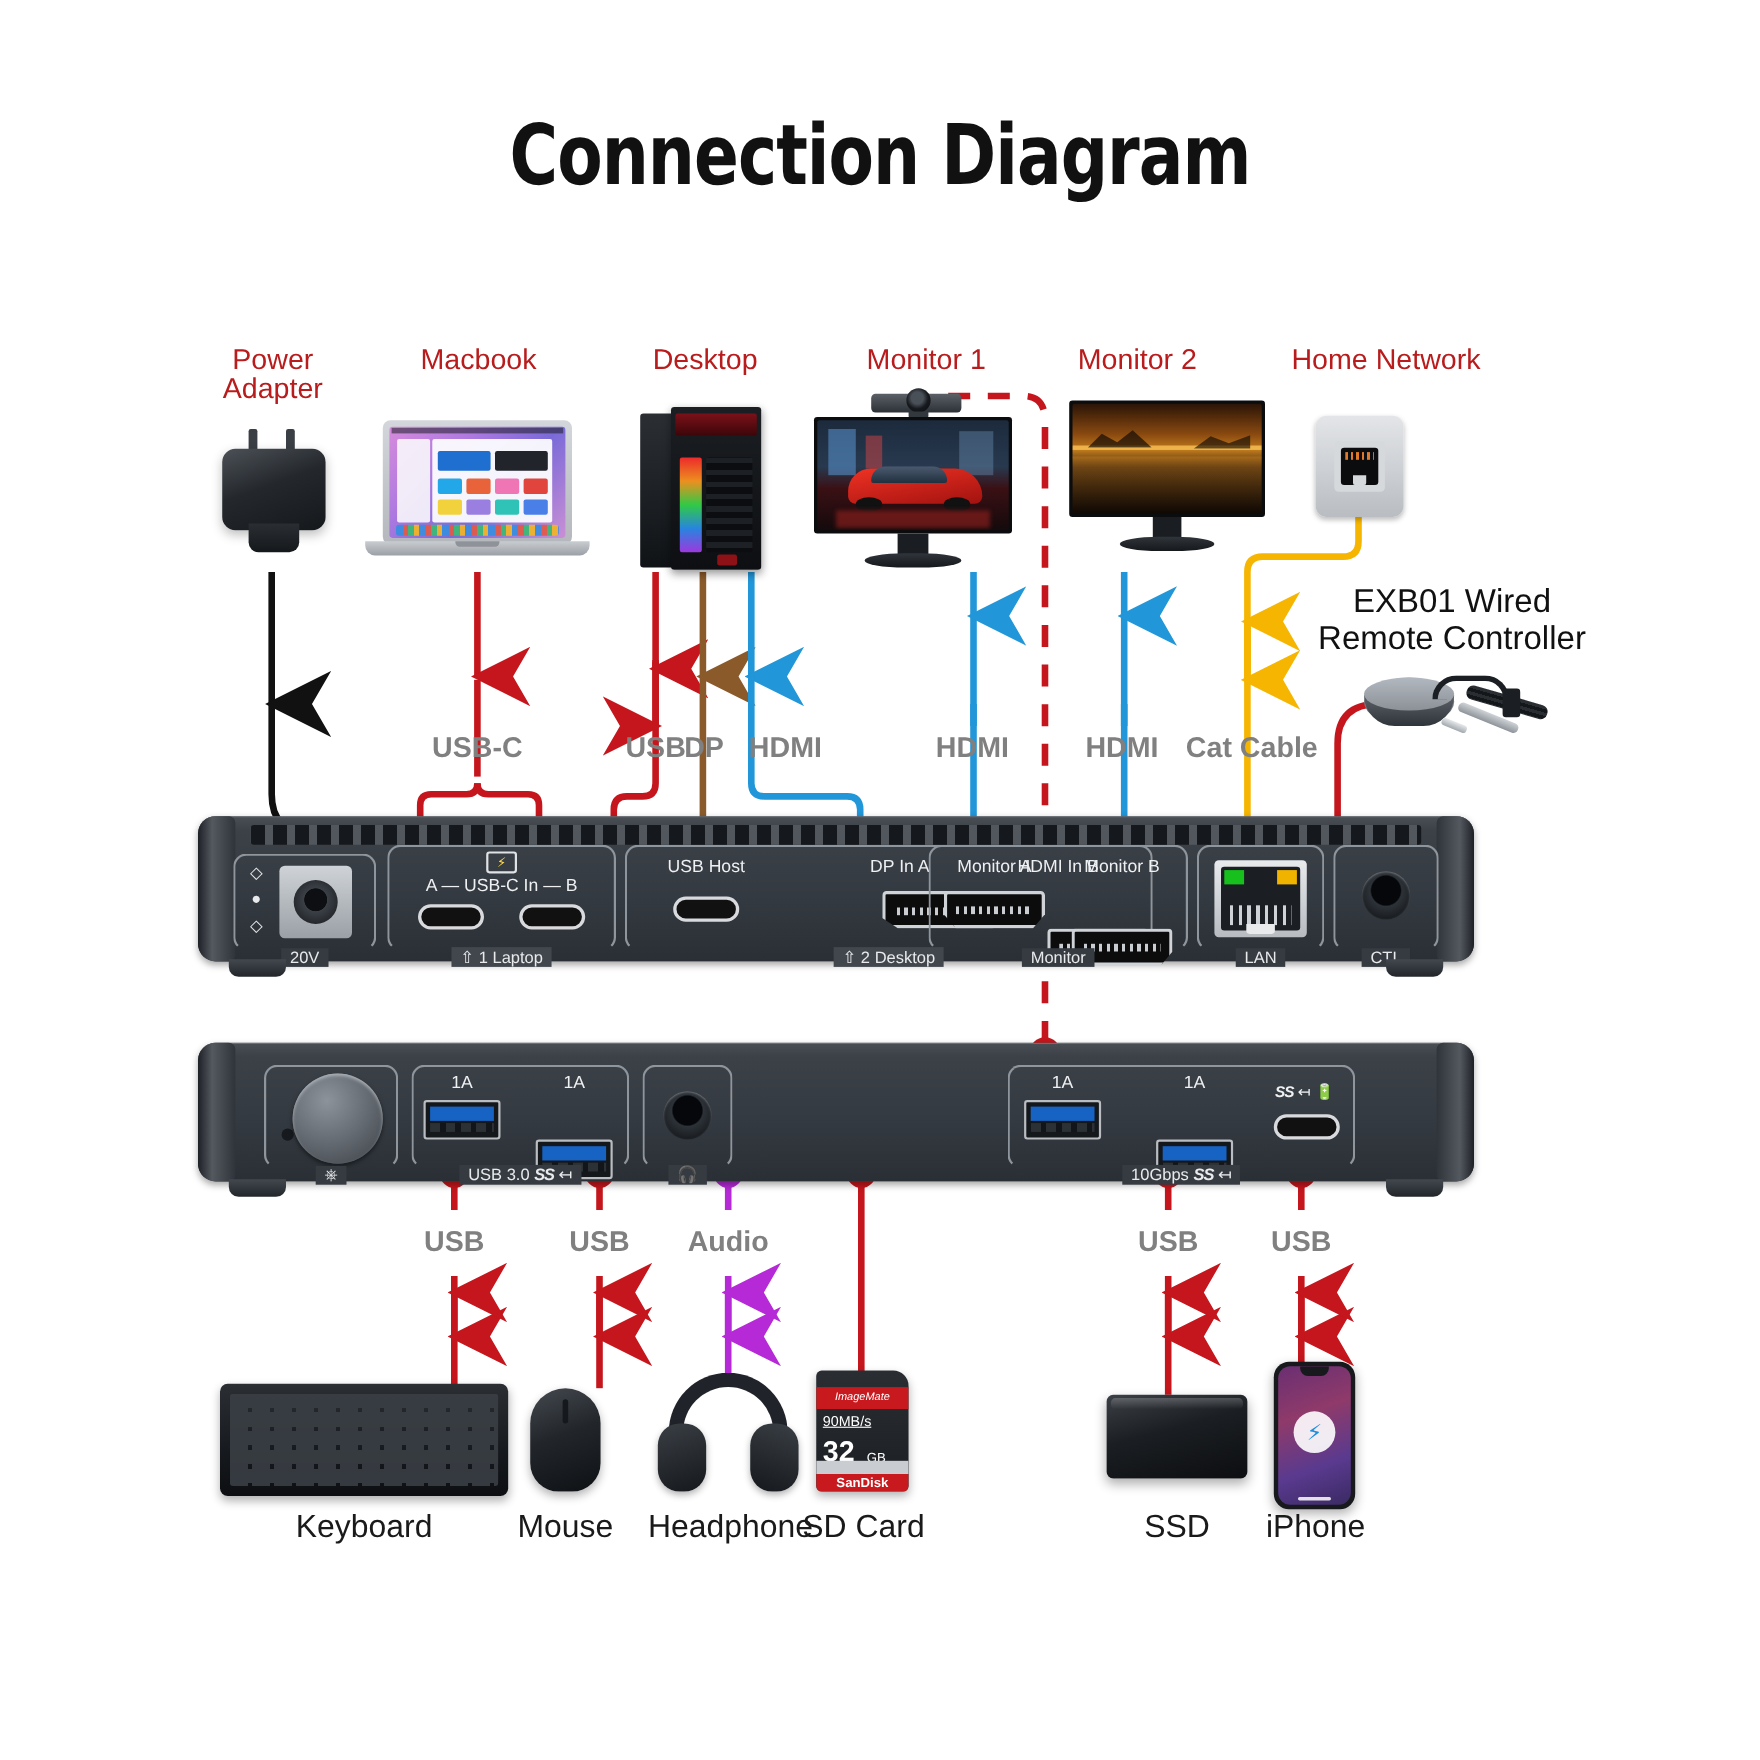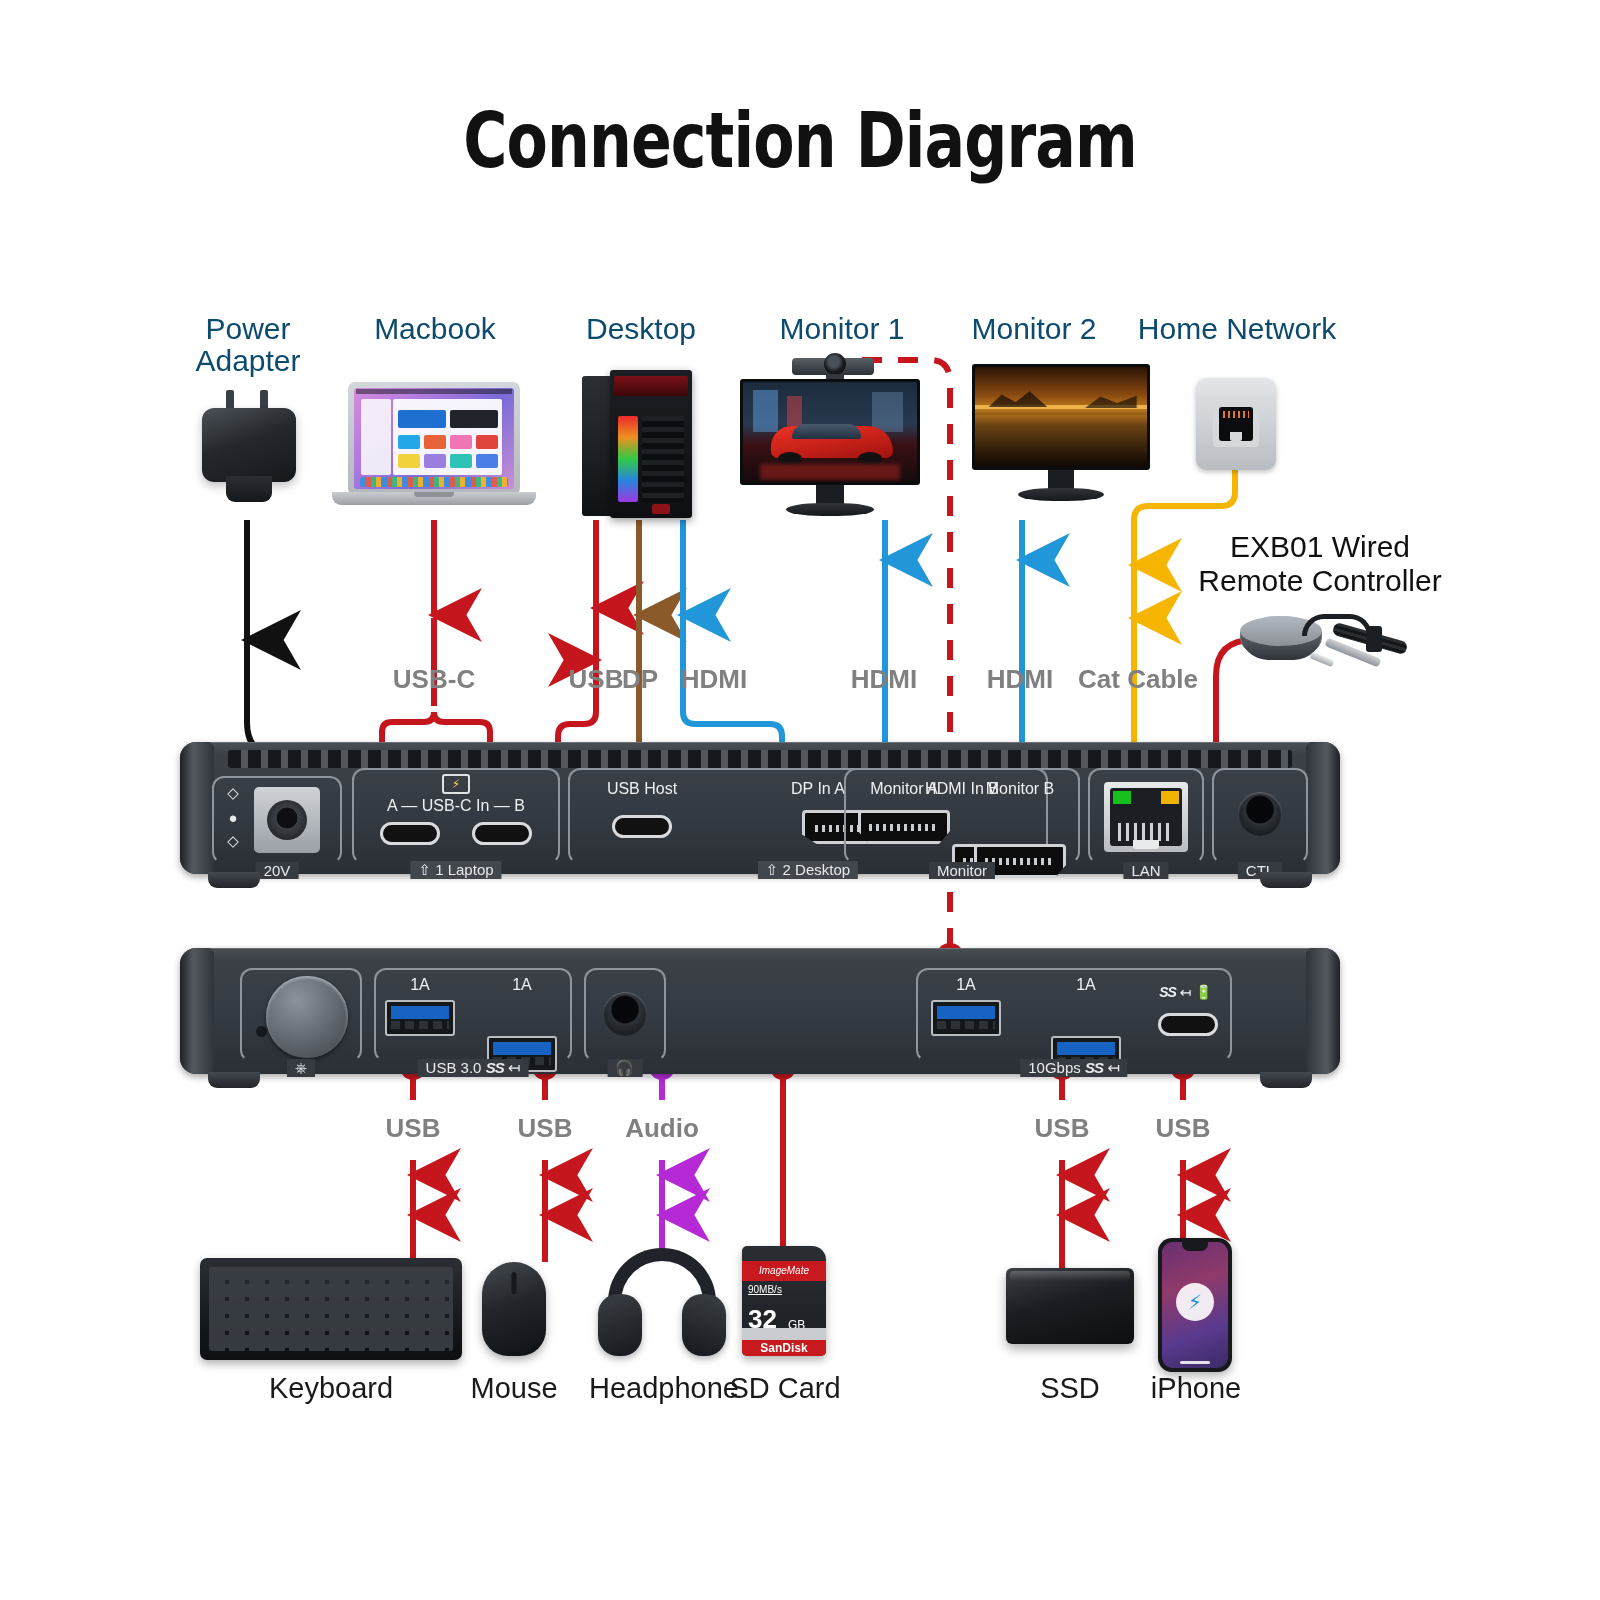--- a/index.html
+++ b/index.html
@@ -8,21 +8,21 @@
   .stage{position:absolute;inset:0;}
   .abs{position:absolute;}
 
   
   #title{top:96px;left:0;width:1600px;text-align:center;
          font-size:76px;font-weight:bold;color:#111;letter-spacing:-1px;
          font-family:"DejaVu Sans Condensed","Liberation Sans",sans-serif;
          transform:scaleX(.88);transform-origin:50% 50%;}
 
   
-  .devlabel{font-size:30px;color:#0c4a6e;text-align:center;line-height:1.05;}
+  .devlabel{font-size:26px;color:#b91c1c;text-align:center;line-height:1.05;}
   .cablelabel{font-size:26px;color:#808080;text-align:center;white-space:nowrap;font-weight:bold;}
   .botlabel{font-size:29px;color:#1a1a1a;text-align:center;white-space:nowrap;}
   .remlabel{font-size:30px;color:#111;text-align:center;line-height:1.12;}
 
   
   svg.wires{position:absolute;left:0;top:0;width:1600px;height:1600px;overflow:visible;}
 
   
   .dock{position:absolute;border-radius:14px;}
   .dock-body{
@@ -247,21 +247,21 @@
   </svg>
 
   <div class="abs devlabel" style="left:150px;top:313px;width:196px;">
     <div>Power</div>
     <div>Adapter</div>
   </div>
   <div class="abs devlabel" style="left:330px;top:313px;width:210px;">Macbook</div>
   <div class="abs devlabel" style="left:548px;top:313px;width:186px;">Desktop</div>
   <div class="abs devlabel" style="left:742px;top:313px;width:200px;">Monitor 1</div>
   <div class="abs devlabel" style="left:938px;top:313px;width:192px;">Monitor 2</div>
-  <div class="abs devlabel" style="left:1128px;top:313px;width:218px;">Home Network</div>
+  <div class="abs devlabel" style="left:1128px;top:313px;width:218px;text-align:right;">Home Network</div>
 
   <div class="abs" style="left:196px;top:390px;width:104px;height:120px;">
     <div class="abs" style="left:16px;top:0;width:74px;height:22px;">
       <div class="abs" style="left:14px;top:0;width:8px;height:20px;background:#3a3f45;border-radius:2px;"></div>
       <div class="abs" style="left:48px;top:0;width:8px;height:20px;background:#3a3f45;border-radius:2px;"></div>
     </div>
     <div class="abs shadow-sm" style="left:6px;top:18px;width:94px;height:74px;border-radius:12px;
          background:linear-gradient(160deg,#4c5157 0%,#24282d 45%,#15181b 100%);"></div>
     <div class="abs" style="left:30px;top:86px;width:46px;height:26px;border-radius:0 0 9px 9px;
          background:linear-gradient(180deg,#2a2e33,#15181b);"></div>
@@ -576,21 +576,21 @@
          background:linear-gradient(200deg,#3a3f45,#15181c);box-shadow:0 3px 7px rgba(0,0,0,.3);"></div>
   </div>
   <div class="abs botlabel" style="left:568px;top:1372px;width:192px;">Headphone</div>
 
   <div class="abs" style="left:742px;top:1246px;width:84px;height:110px;border-radius:5px 14px 5px 5px;
        background:linear-gradient(180deg,#2a2e33 0%,#1b1e22 100%);overflow:hidden;
        box-shadow:0 4px 9px rgba(0,0,0,.3);">
     <div class="abs" style="left:0;top:15px;right:0;height:20px;background:#c8191f;"></div>
     <div class="abs" style="left:0;top:17px;right:0;height:16px;color:#fff;font-size:10px;
          text-align:center;line-height:16px;font-style:italic;">ImageMate</div>
-    <div class="abs" style="left:6px;top:38px;color:#fff;font-size:10px;text-decoration:underline;">90MB/s</div>
+    <div class="abs" style="left:6px;top:38px;color:#fff;font-size:13px;text-decoration:underline;">90MB/s</div>
     <div class="abs" style="left:6px;top:58px;color:#fff;font-size:26px;font-weight:bold;">32</div>
     <div class="abs" style="left:46px;top:72px;color:#fff;font-size:12px;">GB</div>
     <div class="abs" style="left:0;right:0;bottom:16px;height:12px;background:#c9ccd0;"></div>
     <div class="abs" style="left:0;right:0;bottom:0;height:16px;background:#c8191f;color:#fff;
          font-size:12px;text-align:center;line-height:16px;font-weight:bold;">SanDisk</div>
   </div>
   <div class="abs botlabel" style="left:710px;top:1372px;width:150px;">SD Card</div>
 
   <div class="abs" style="left:1006px;top:1268px;width:128px;height:76px;border-radius:6px;
        background:linear-gradient(165deg,#3c4147 0%,#1b1e22 42%,#0c0e11 100%);

